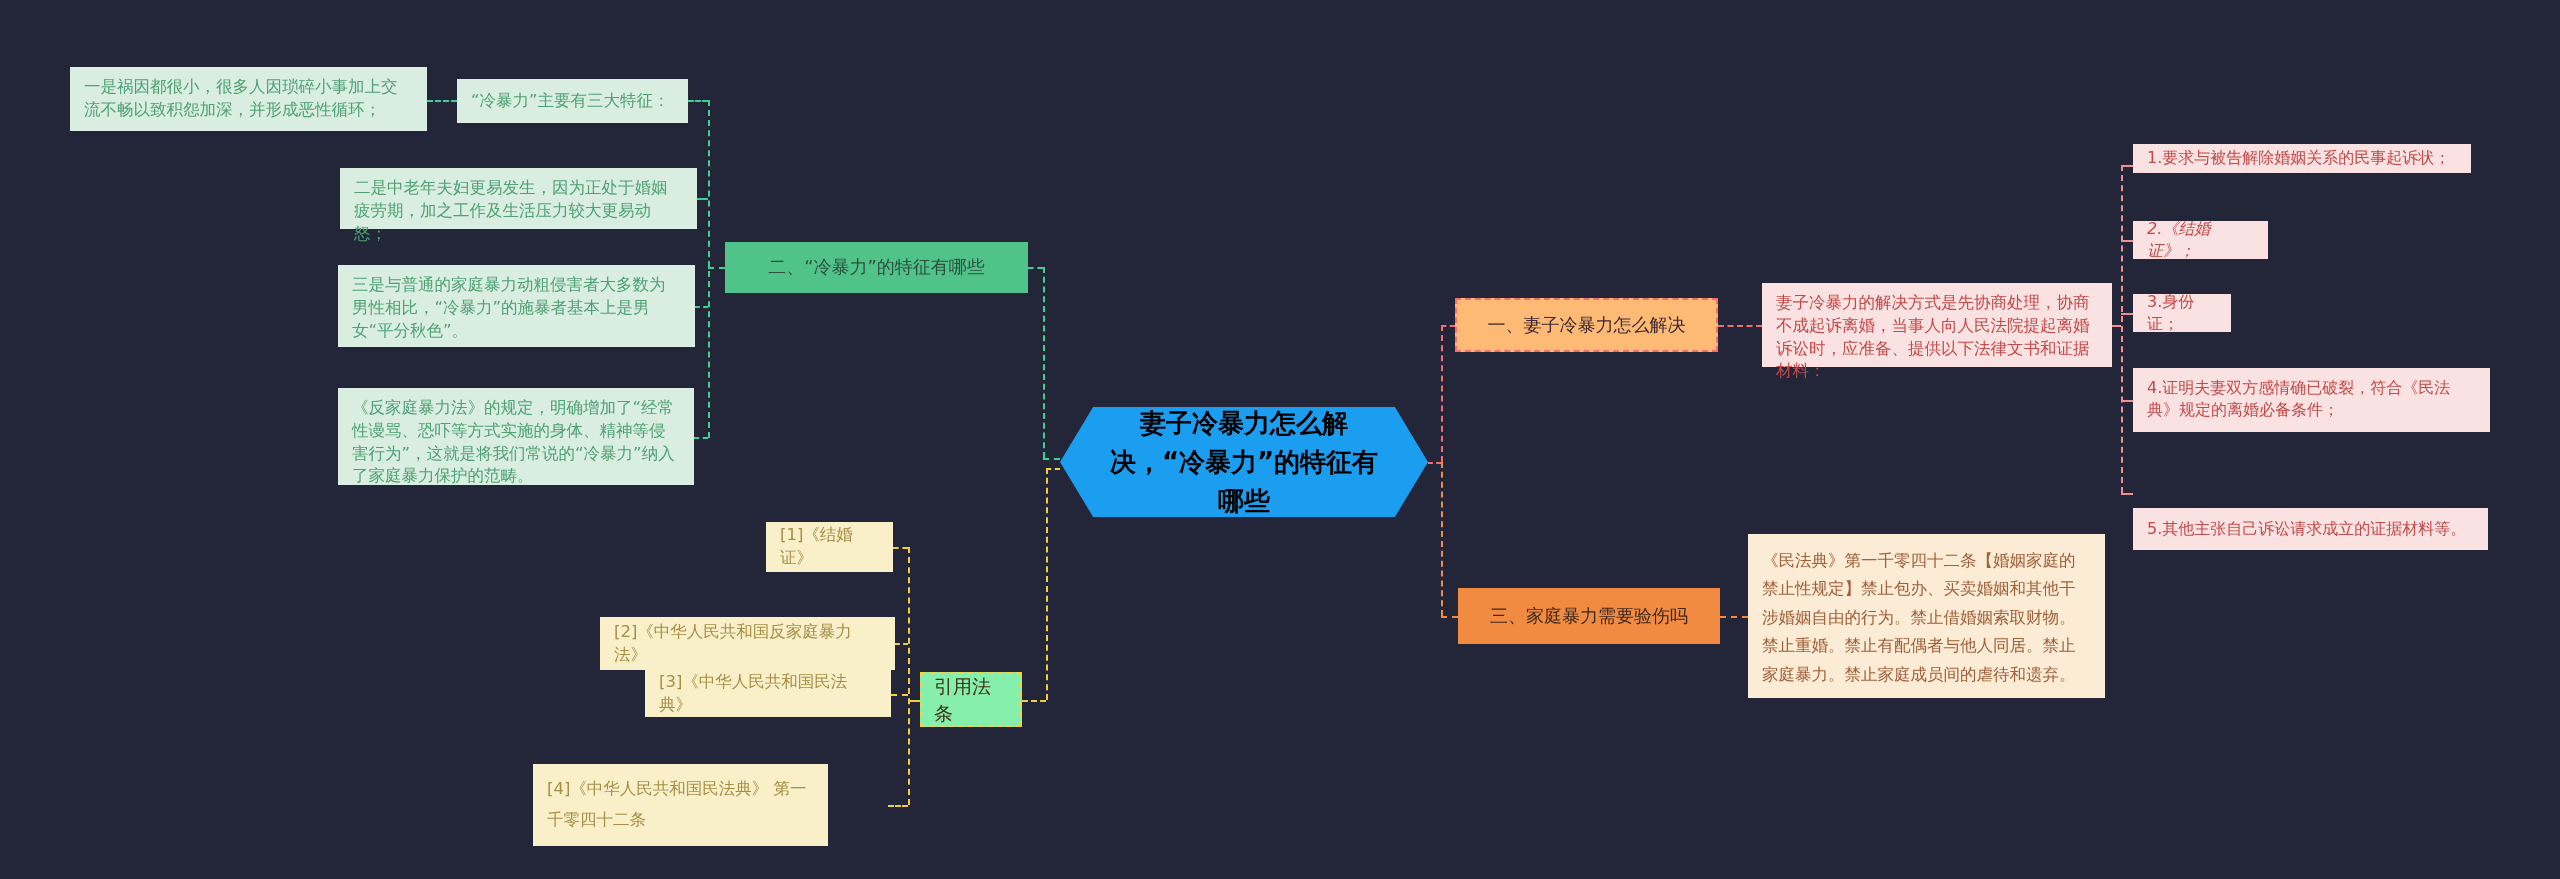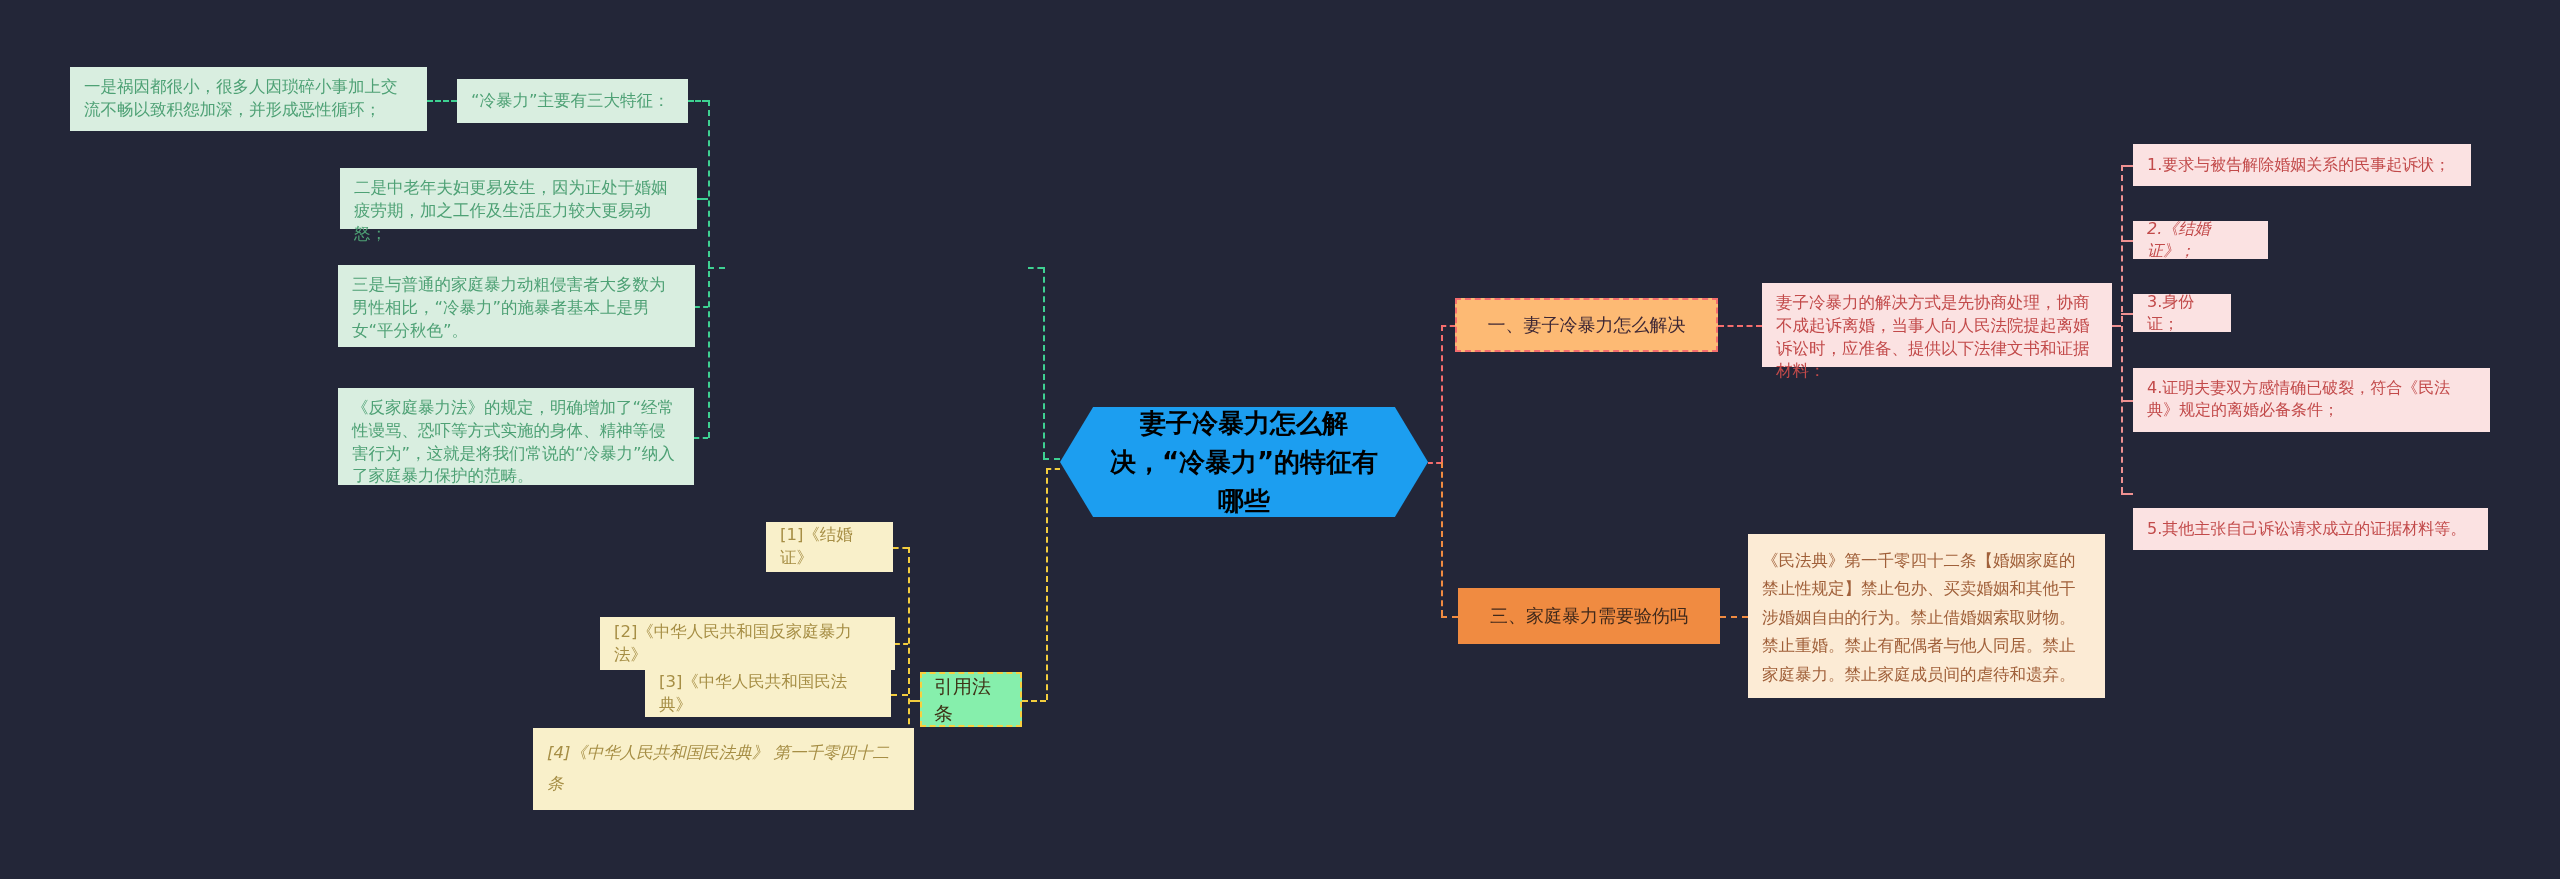--- a/index.html
+++ b/index.html
@@ -21,32 +21,32 @@
   .y-title{background:#86efac;border-color:#f9d03f;color:#3e3216;font-size:19px;justify-content:center;}
   
   .n1{left:70px;top:67px;width:357px;height:64px;}
   .n2{left:457px;top:79px;width:231px;height:44px;display:flex;align-items:center;}
   .n3{left:340px;top:168px;width:357px;height:61px;}
   .n4{left:338px;top:265px;width:357px;height:82px;}
   .n5{left:338px;top:388px;width:356px;height:97px;}
   .nf{left:725px;top:242px;width:303px;height:51px;}
   .nh{left:1455px;top:298px;width:263px;height:54px;}
   .ni{left:1762px;top:283px;width:350px;height:84px;}
-  .d1{left:2133px;top:144px;width:338px;height:42px;font-size:16px;}
+  .d1{left:2133px;top:144px;width:338px;height:29px;font-size:16px;}
   .d2{left:2133px;top:221px;width:135px;height:38px;font-size:16px;font-style:italic;}
   .d3{left:2133px;top:294px;width:98px;height:38px;font-size:16px;}
   .d4{left:2133px;top:368px;width:357px;height:64px;font-size:16px;}
   .d5{left:2133px;top:472px;width:355px;height:42px;font-size:16px;margin-top:36px;}
   .nj{left:1458px;top:588px;width:262px;height:56px;}
   .nk{left:1748px;top:534px;width:357px;height:164px;line-height:1.72;padding:11px 12px;}
   .nl{left:920px;top:672px;width:102px;height:55px;}
   .c1{left:766px;top:522px;width:127px;height:50px;display:flex;align-items:center;}
   .c2{left:600px;top:617px;width:295px;height:53px;display:flex;align-items:center;}
   .c3{left:645px;top:670px;width:246px;height:47px;display:flex;align-items:center;}
-  .c4{left:533px;top:728px;width:381px;height:82px;line-height:1.9;font-style:italic;}
+  .c4{left:533px;top:764px;width:295px;height:82px;line-height:1.9;}
   
   .center-node{position:absolute;left:1060px;top:407px;width:368px;height:110px;box-sizing:border-box;
     background:#1c9ef0;color:#000000;font-size:26px;font-weight:700;line-height:1.5;
     display:flex;align-items:center;justify-content:center;text-align:center;padding:0 38px;
     clip-path:polygon(9% 0,91% 0,100% 50%,91% 100%,9% 100%,0 50%);}
   
   .hl{position:absolute;height:0;border-top:2px dashed;}
   .vl{position:absolute;width:0;border-left:2px dashed;}
   .cg{border-color:#3ed192;}
   .cy{border-color:#f3cd3e;}
@@ -96,20 +96,21 @@
   <div class="hl co" style="left:1441px;top:616px;width:17px;"></div>
   <div class="hl co" style="left:1720px;top:616px;width:28px;"></div>
 
   <div class="center-node">妻子冷暴力怎么解决，“冷暴力”的特征有哪些</div>
 
   <div class="box g-leaf n1">一是祸因都很小，很多人因琐碎小事加上交流不畅以致积怨加深，并形成恶性循环；</div>
   <div class="box g-leaf n2">“冷暴力”主要有三大特征：</div>
   <div class="box g-leaf n3">二是中老年夫妇更易发生，因为正处于婚姻疲劳期，加之工作及生活压力较大更易动怒；</div>
   <div class="box g-leaf n4">三是与普通的家庭暴力动粗侵害者大多数为男性相比，“冷暴力”的施暴者基本上是男女“平分秋色”。</div>
   <div class="box g-leaf n5">《反家庭暴力法》的规定，明确增加了“经常性谩骂、恐吓等方式实施的身体、精神等侵害行为”，这就是将我们常说的“冷暴力”纳入了家庭暴力保护的范畴。</div>
+  <div class="box g-title flexc nf">二、“冷暴力”的特征有哪些</div>
 
   <div class="box r-title flexc nh">一、妻子冷暴力怎么解决</div>
   <div class="box p-leaf ni">妻子冷暴力的解决方式是先协商处理，协商不成起诉离婚，当事人向人民法院提起离婚诉讼时，应准备、提供以下法律文书和证据材料：</div>
   <div class="box p-leaf flexc d1">1.要求与被告解除婚姻关系的民事起诉状；</div>
   <div class="box p-leaf flexc d2">2.《结婚证》；</div>
   <div class="box p-leaf flexc d3">3.身份证；</div>
   <div class="box p-leaf d4">4.证明夫妻双方感情确已破裂，符合《民法典》规定的离婚必备条件；</div>
   <div class="box p-leaf flexc d5">5.其他主张自己诉讼请求成立的证据材料等。</div>
 
   <div class="box o-title flexc nj">三、家庭暴力需要验伤吗</div>

